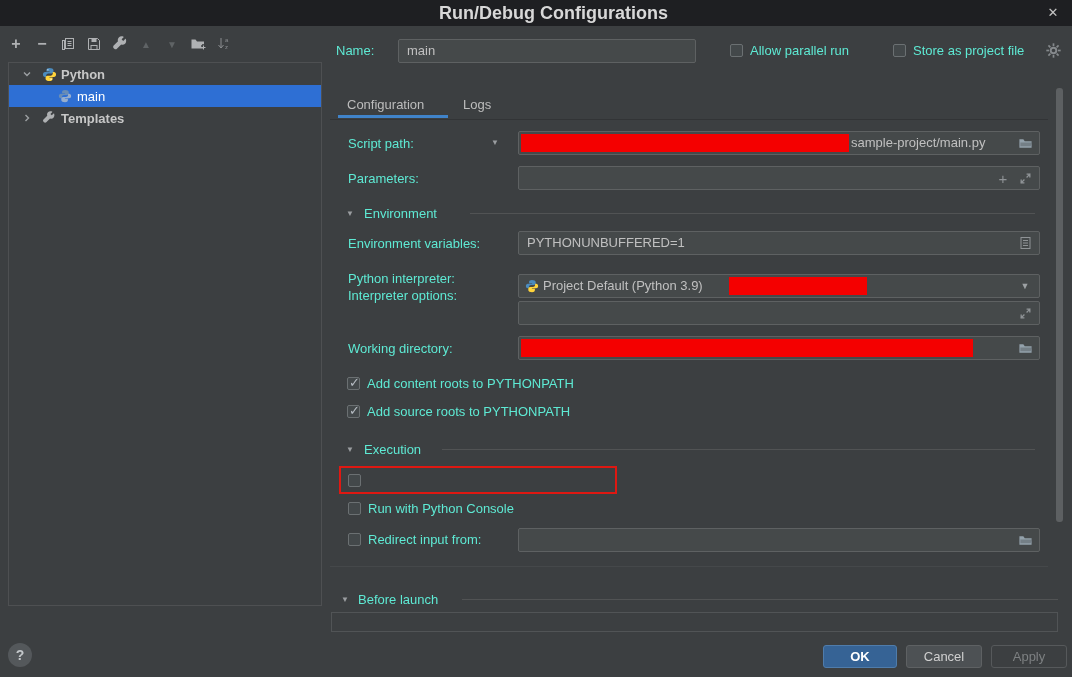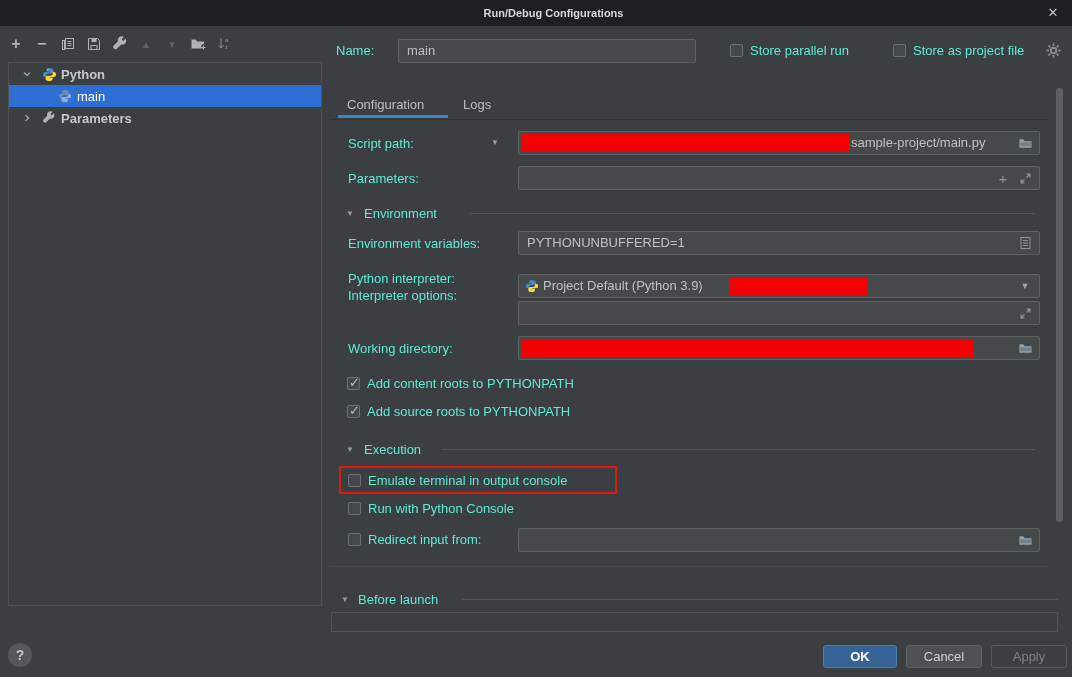--- a/index.html
+++ b/index.html
@@ -6,21 +6,21 @@
   .dialog {
     position:relative; width:1072px; height:677px; overflow:hidden;
     background:#3c3f41; font-family:"Liberation Sans",sans-serif;
     font-size:13px; color:#bdbdbd; -webkit-font-smoothing:antialiased;
   }
   
   .titlebar {
     position:absolute; left:0; top:0; width:100%; height:26px;
     background:#1e1f22; display:flex; align-items:center; justify-content:center;
   }
-  .titlebar .title { font-weight:bold; color:#d8d8d8; font-size:11px;margin-left:35px; }
+  .titlebar .title { font-weight:bold; color:#d8d8d8; font-size:18px;margin-left:35px; }
   .close-btn {
     position:absolute; right:10px; top:4px; width:18px; height:18px;
     color:#c3c3c3; font-size:13px; line-height:18px; text-align:center; cursor:pointer;
   }
   
   .toolbar { position:absolute; left:8px; top:34px; height:20px; display:flex; gap:10px; align-items:center; }
   .tbtn { width:16px; height:16px; display:flex; align-items:center; justify-content:center; color:#afb1b3; font-size:15px; }
   .tbtn svg { display:block; }
   .tbtn.disabled { color:#5f6365; }
   .glyph-btn { font-weight:bold; font-size:16px; line-height:16px; }
@@ -158,32 +158,32 @@
       <span class="chev">
         <svg width="10" height="10" viewBox="0 0 10 10">
             <path d="M3.5 2l3 3-3 3" stroke="#9da0a3" fill="none" stroke-width="1.4"></path>
           </svg>
       </span>
       <span class="t-icon">
         <svg width="14" height="14" viewBox="0 0 16 16">
             <path fill="#afb1b3" d="M13.8 2.9c-.2-.2-.5-.2-.6 0l-2 2-1.6-1.6 2-2c.2-.2.1-.5-.1-.6C9.8-.1 7.9.3 6.8 1.4 5.8 2.4 5.5 4 6 5.3L1.7 9.6c-.7.7-.7 1.9 0 2.6l.6.6c.7.7 1.9.7 2.6 0L9.2 8.5c1.3.5 2.9.2 3.9-.8 1.1-1.1 1.4-2.9.7-4.8z"></path>
           </svg>
       </span>
-      <span class="t-label">Parameters</span>
+      <span class="t-label">Templates</span>
     </div>
   </div>
 
   <div class="help-btn">?</div>
 
   <span class="lbl" style="left:336px; top:43px;">Name:</span>
   <div class="field" style="left:398px; top:39px; width:296px;">
     <span class="ftext">main</span>
   </div>
   <span class="cbox" style="left:730px; top:44px;"></span>
-  <span class="lbl" style="left:750px; top:43px;">Store parallel run</span>
+  <span class="lbl" style="left:750px; top:43px;">Allow parallel run</span>
   <span class="cbox" style="left:893px; top:44px;"></span>
   <span class="lbl" style="left:913px; top:43px;">Store as project file</span>
   <span style="position:absolute; left:1046px; top:43px;">
     <svg width="15" height="15" viewBox="0 0 14 14">
         <g fill="#85898c">
           <circle cx="7" cy="7" r="2.6" fill="none" stroke="#85898c" stroke-width="1.8"></circle>
           <rect x="6.2" y="0.3" width="1.6" height="2.6"></rect>
           <rect x="6.2" y="11.1" width="1.6" height="2.6"></rect>
           <rect x="0.3" y="6.2" width="2.6" height="1.6"></rect>
           <rect x="11.1" y="6.2" width="2.6" height="1.6"></rect>
@@ -282,21 +282,20 @@
   <span class="cbox" style="left:347px; top:405px;">
     <span class="mark">✓</span>
   </span>
   <span class="lbl" style="left:367px; top:404px;">Add source roots to PYTHONPATH</span>
 
   <span class="sect-arrow" style="left:346px; top:445px;">▼</span>
   <span class="lbl" style="left:364px; top:442px;">Execution</span>
   <div class="sect-line" style="left:442px; top:449px; width:593px;"></div>
 
   <span class="cbox" style="left:348px; top:474px;"></span>
-  <span class="lbl" style="left:368px; top:473px;">Emulate terminal in output console</span>
   <div class="annotation" style="left:339px; top:466px; width:274px; height:24px;"></div>
 
   <span class="cbox" style="left:348px; top:502px;"></span>
   <span class="lbl" style="left:368px; top:501px;">Run with Python Console</span>
 
   <span class="cbox" style="left:348px; top:533px;"></span>
   <span class="lbl" style="left:368px; top:532px;">Redirect input from:</span>
   <div class="field" style="left:518px; top:528px; width:520px;">
     <span class="r-icon">
       <svg width="15" height="15" viewBox="0 0 16 16">

